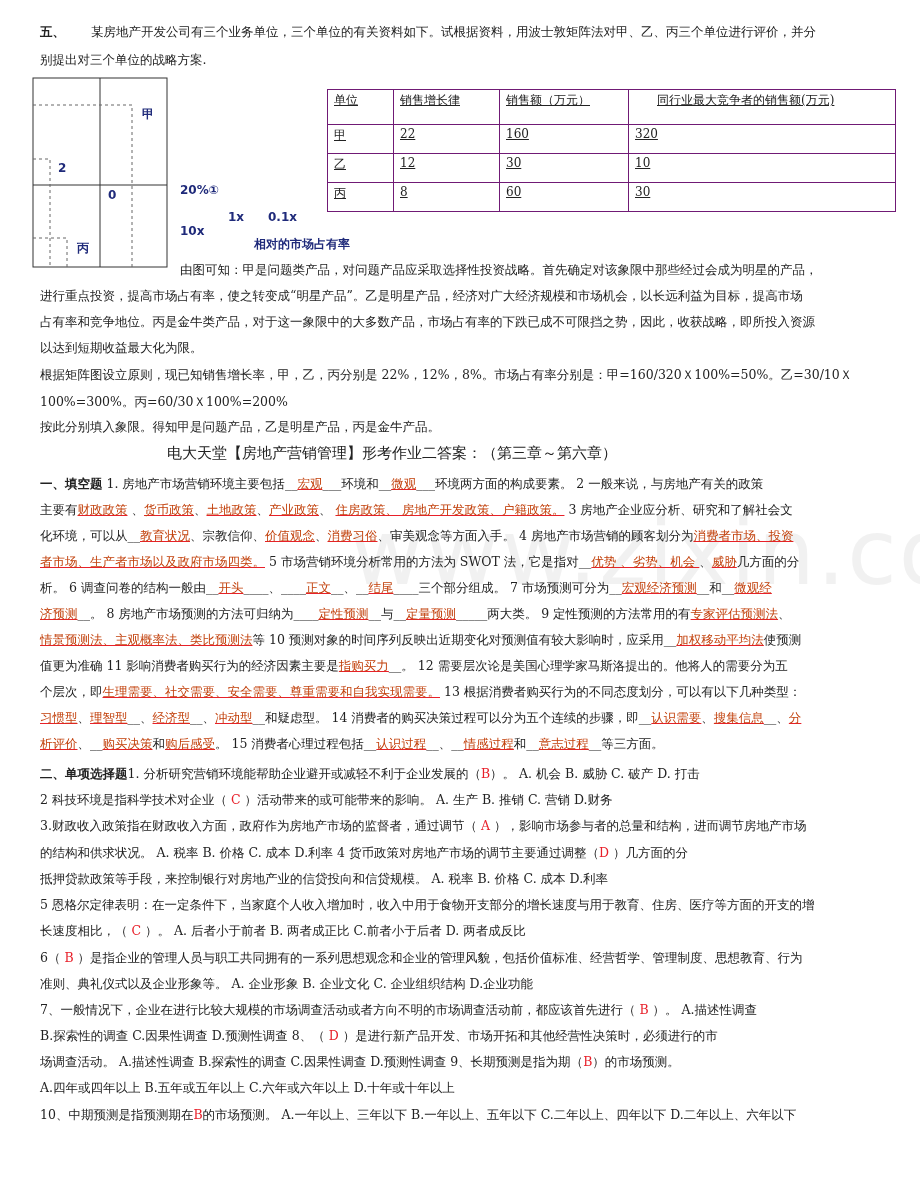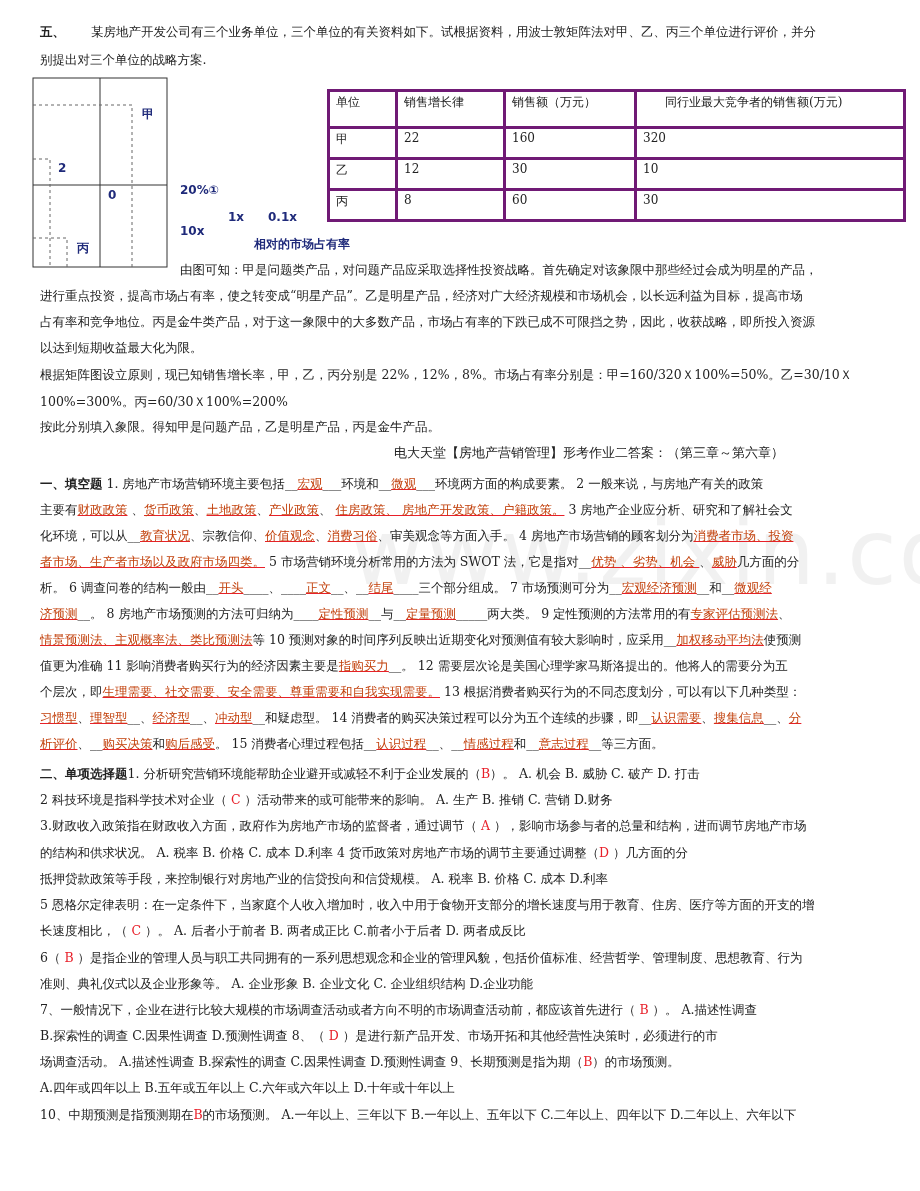--- a/index.html
+++ b/index.html
@@ -5,25 +5,25 @@
   html, body { margin:0; padding:0; background:#ffffff; }
   body { width:920px; height:1191px; position:relative; overflow:hidden;
          font-family:"DejaVu Serif","Liberation Serif",serif; color:#222; font-size:12.5px; }
   .abs { position:absolute; }
   .line { position:absolute; left:40px; width:845px; white-space:nowrap; line-height:18px; }
   .bold { font-weight:bold; font-family:"DejaVu Sans","Liberation Sans",sans-serif; }
   .red { color:#e8202a; }
   .ans { color:#c2410c; text-decoration:underline; text-decoration-color:#e8202a; }
   .blue { color:#1f2a7a; font-family:"DejaVu Sans","Liberation Sans",sans-serif; font-weight:bold; font-size:12px; }
   table.data { position:absolute; left:327px; top:89px; border-collapse:collapse; font-size:12px; }
-  table.data td { border:3px solid #701a75; padding:2px 6px 0 6px; vertical-align:top; height:26px; }
+  table.data td { border:1px solid #701a75; padding:2px 6px 0 6px; vertical-align:top; height:26px;text-decoration:underline; }
   table.data tr:first-child td { height:32px; }
   .watermark { position:absolute; left:350px; top:500px; font-size:90px; color:rgba(200,200,200,0.25);
                font-family:"DejaVu Sans","Liberation Sans",sans-serif; letter-spacing:2px; pointer-events:none; }
-  .title2 { position:absolute; left:0; width:784px; text-align:right; font-size:13px; }
+  .title2 { position:absolute; left:0; width:784px; text-align:center; font-size:15px; }
 </style>
 </head>
 <body>
 
 <div class="watermark">www.zixin.com.cn</div>
 
 <div class="line" style="top:23px;">
   <span class="bold">五、</span>
   <span style="margin-left:22px;">某房地产开发公司有三个业务单位，三个单位的有关资料如下。试根据资料，用波士敦矩阵法对甲、乙、丙三个单位进行评价，并分</span>
 </div>

